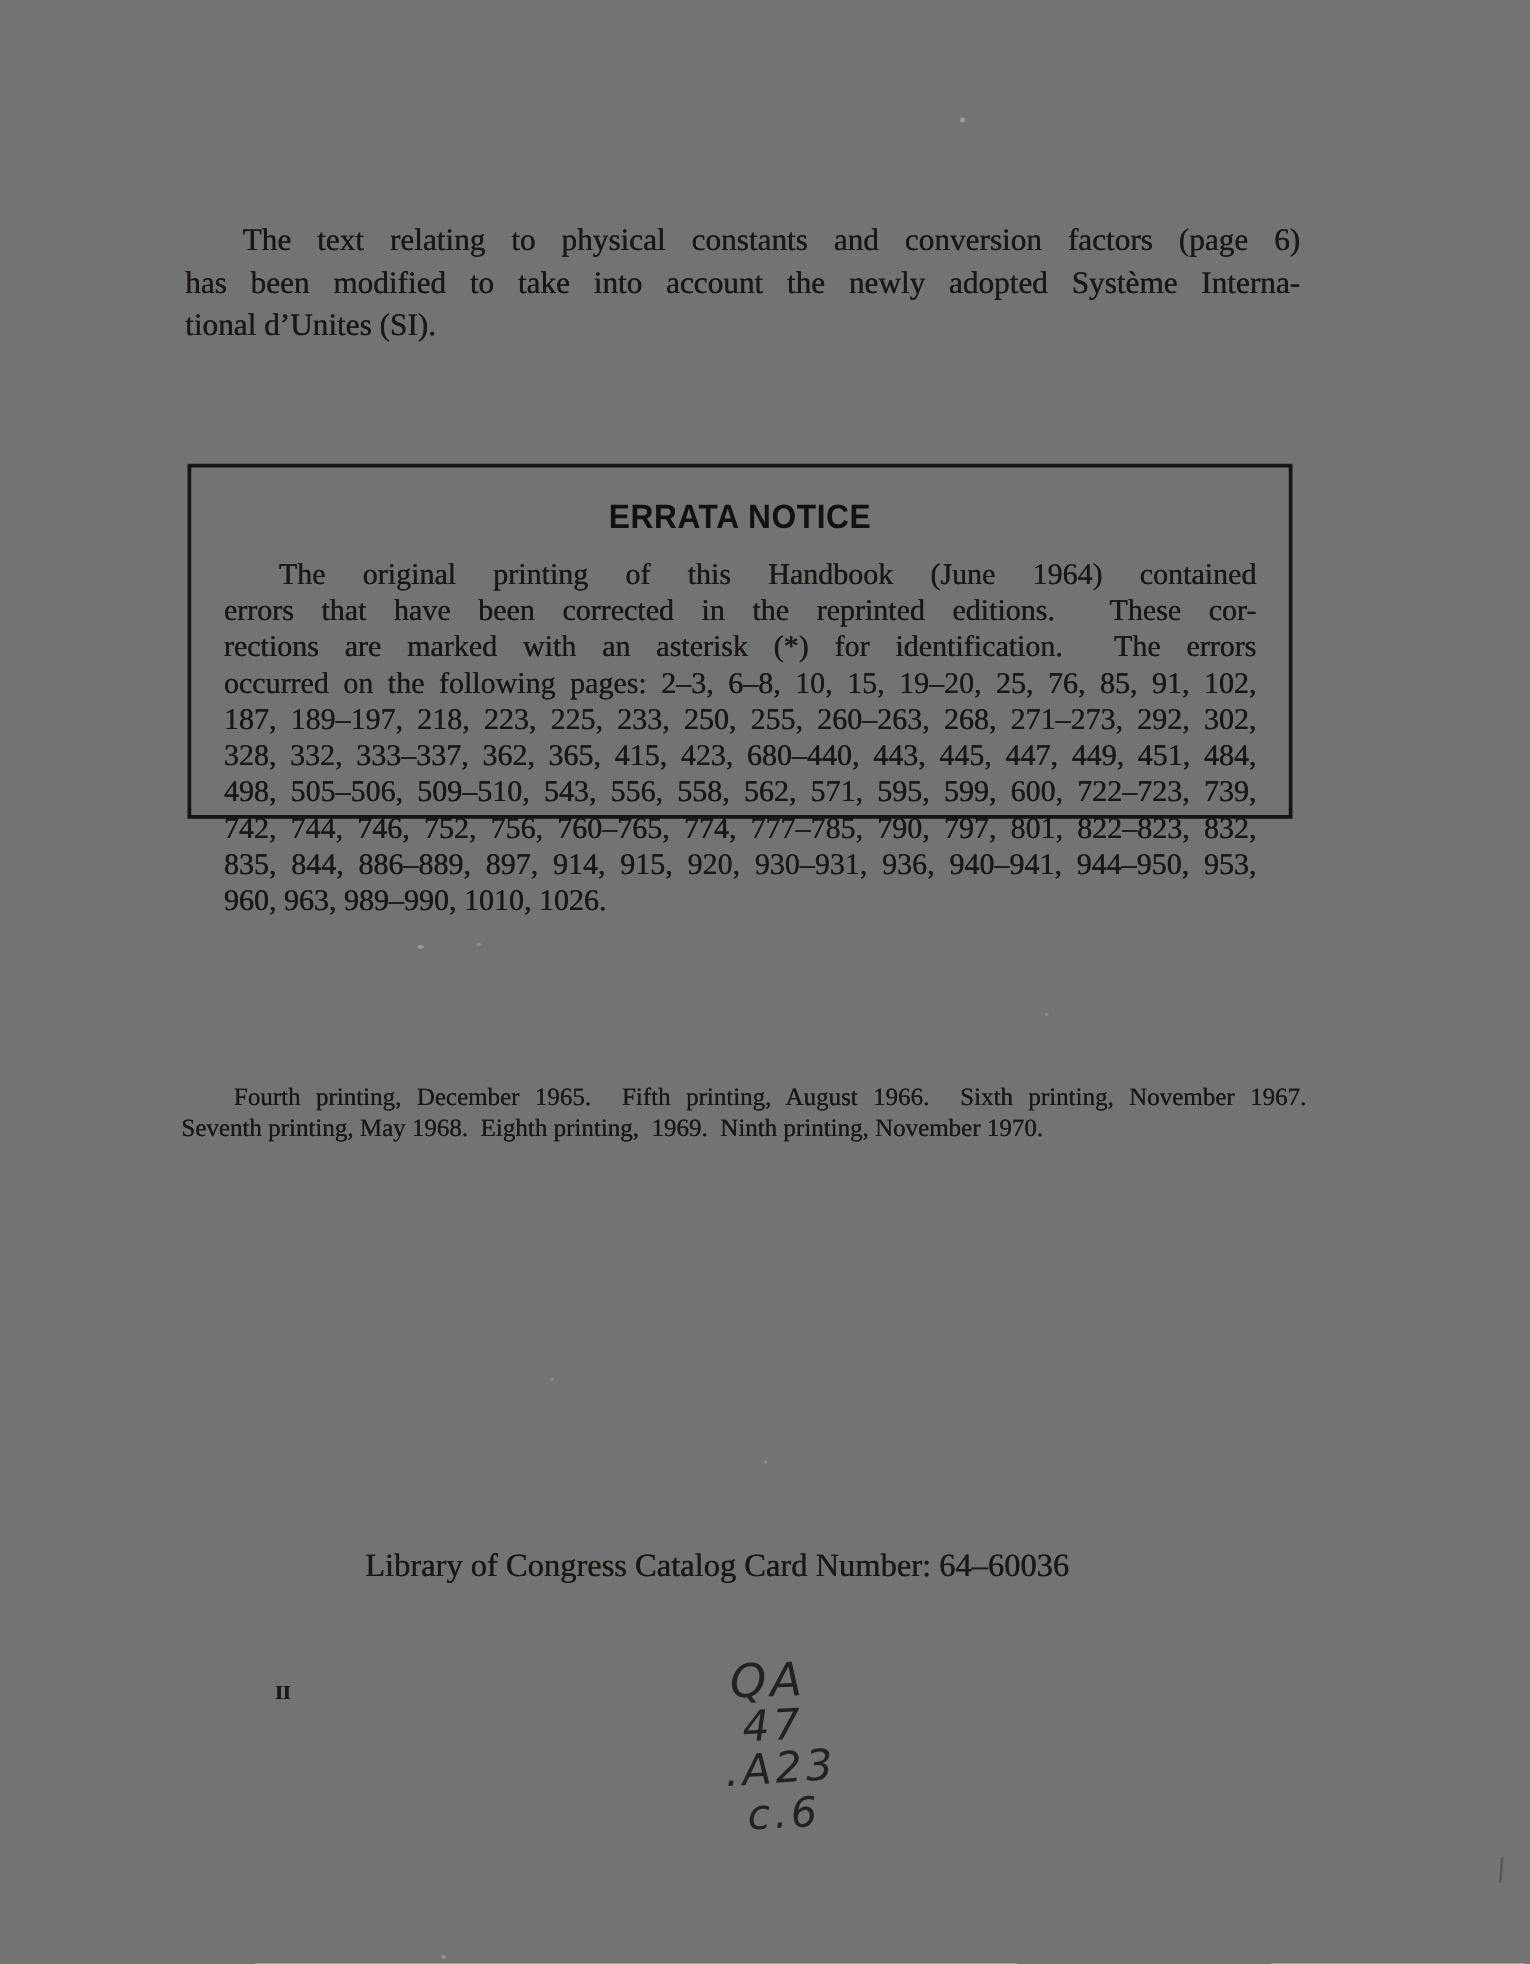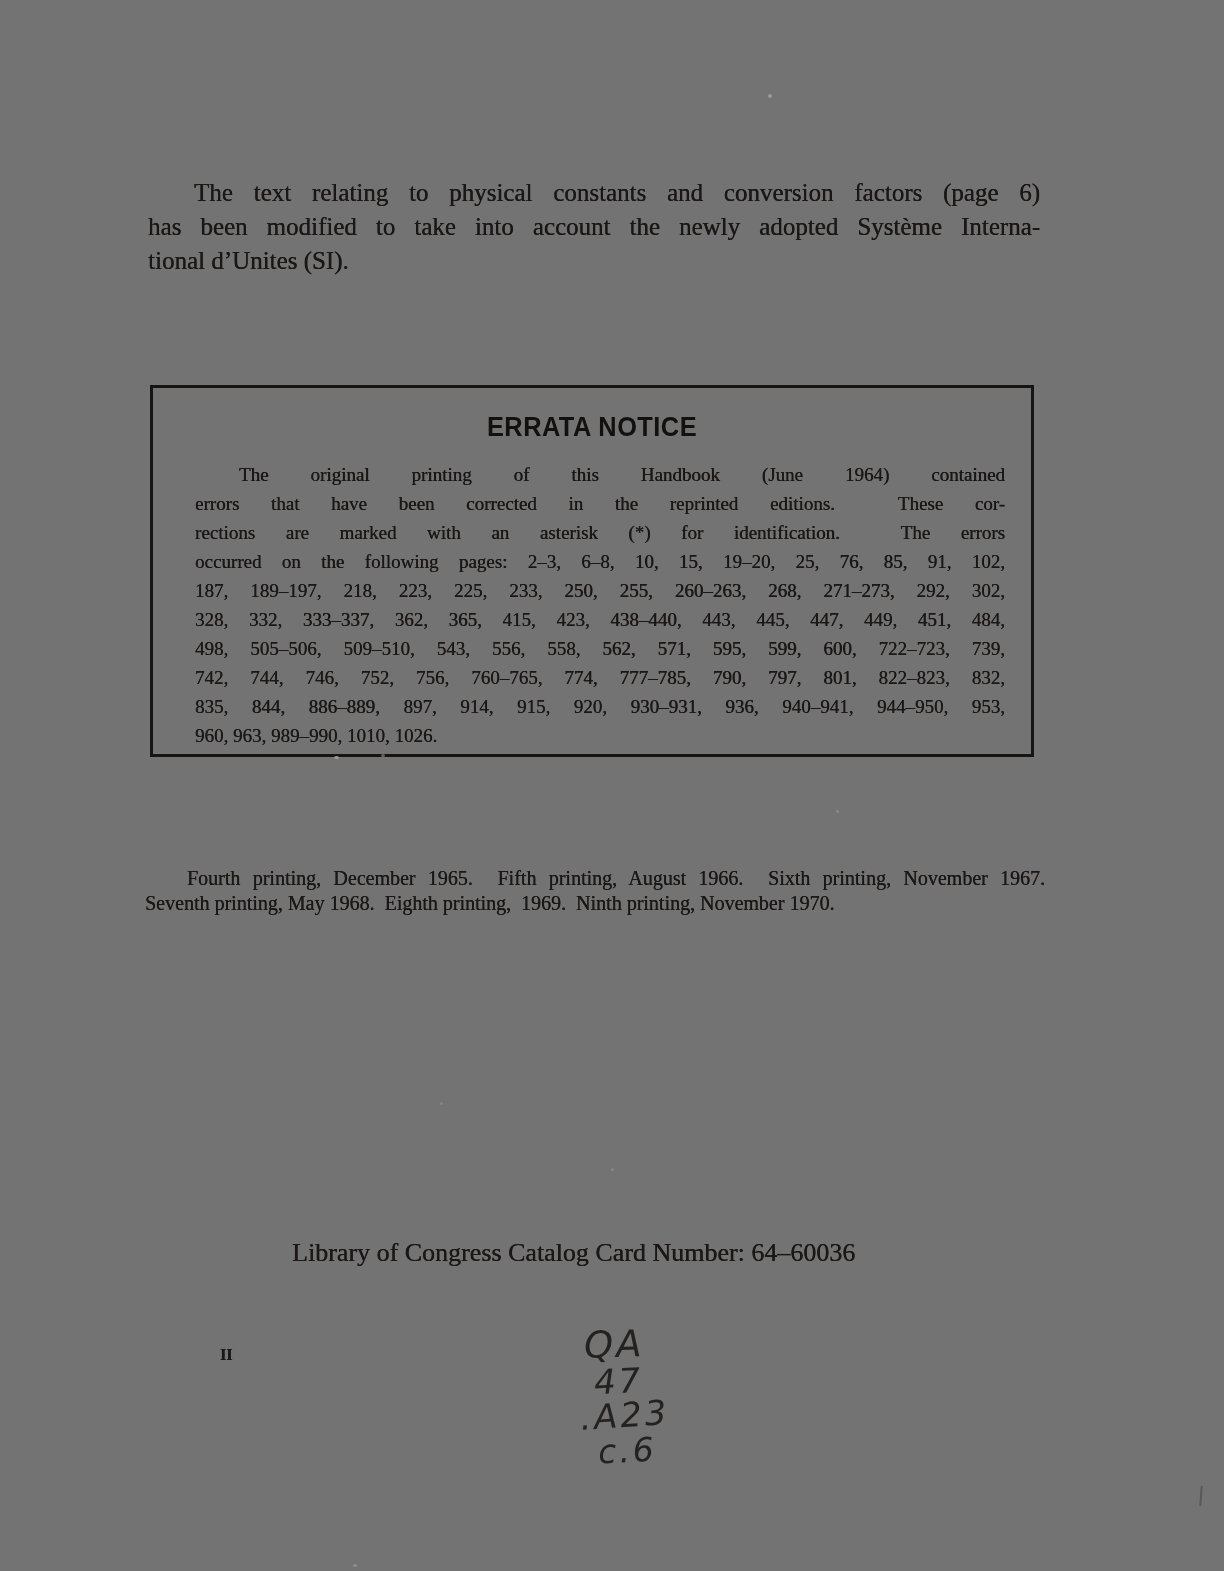--- a/index.html
+++ b/index.html
@@ -28,38 +28,38 @@
   .justified .tline:last-child { text-align-last: left; }
   .indent-first .tline:first-child { text-indent: 46px; }
 
   .intro {
     left: 148px; top: 176px; width: 892px;
     font-size: 25px; line-height: 34px;
     text-shadow: 0.35px 0 0 currentColor;
   }
 
   .errata-box {
-    left: 150px; top: 385px; width: 884px; height: 372px;
+    left: 150px; top: 371px; width: 884px; height: 284px;
     border: 3px solid #171513;
     box-sizing: border-box;
     background: transparent;
   }
   .errata-title {
     margin-top: 24px;
     text-align: center;
     font-family: "Liberation Sans", sans-serif;
     font-weight: bold;
     font-size: 27px;
     letter-spacing: 0.5px;
     transform: scaleX(0.94);
     color: #121110;
   }
   .errata-body {
-    margin: 17px 26px 0 42px;
-    font-size: 19px; line-height: 29px;
+    margin: 17px 26px 0 26px;
+    font-size: 24px; line-height: 29px;
     text-shadow: 0.35px 0 0 currentColor;
   }
   .errata-body .tline:first-child { text-indent: 44px; }
 
   .printing {
     left: 145px; top: 866px; width: 900px;
     font-size: 20px; line-height: 24.5px;
     text-shadow: 0.25px 0 0 currentColor;
   }
   .printing .tline:first-child { text-indent: 42px; }
@@ -128,21 +128,21 @@
     </div>
 
   <div class="block errata-box">
     <div class="errata-title">ERRATA NOTICE</div>
     <div class="errata-body justified">
         <div class="tline">The original printing of this Handbook (June 1964) contained</div>
         <div class="tline">errors that have been corrected in the reprinted editions.  These cor-</div>
         <div class="tline">rections are marked with an asterisk (*) for identification.  The errors</div>
         <div class="tline">occurred on the following pages: 2–3, 6–8, 10, 15, 19–20, 25, 76, 85, 91, 102,</div>
         <div class="tline">187, 189–197, 218, 223, 225, 233, 250, 255, 260–263, 268, 271–273, 292, 302,</div>
-        <div class="tline">328, 332, 333–337, 362, 365, 415, 423, 438–440, 443, 445, 447, 449, 451, 484,</div>
+        <div class="tline">328, 332, 333–337, 362, 365, 415, 423, 680–440, 443, 445, 447, 449, 451, 484,</div>
         <div class="tline">498, 505–506, 509–510, 543, 556, 558, 562, 571, 595, 599, 600, 722–723, 739,</div>
         <div class="tline">742, 744, 746, 752, 756, 760–765, 774, 777–785, 790, 797, 801, 822–823, 832,</div>
         <div class="tline">835, 844, 886–889, 897, 914, 915, 920, 930–931, 936, 940–941, 944–950, 953,</div>
         <div class="tline">960, 963, 989–990, 1010, 1026.</div>
       </div>
   </div>
 
   <div class="speck" style="left:334px; top:756px; width:5px; height:3px;"></div>
   <div class="speck" style="left:381px; top:754px; width:4px; height:3px; opacity:0.6;"></div>
   <div class="speck" style="left:836px; top:810px; width:3px; height:3px; opacity:0.6;"></div>

